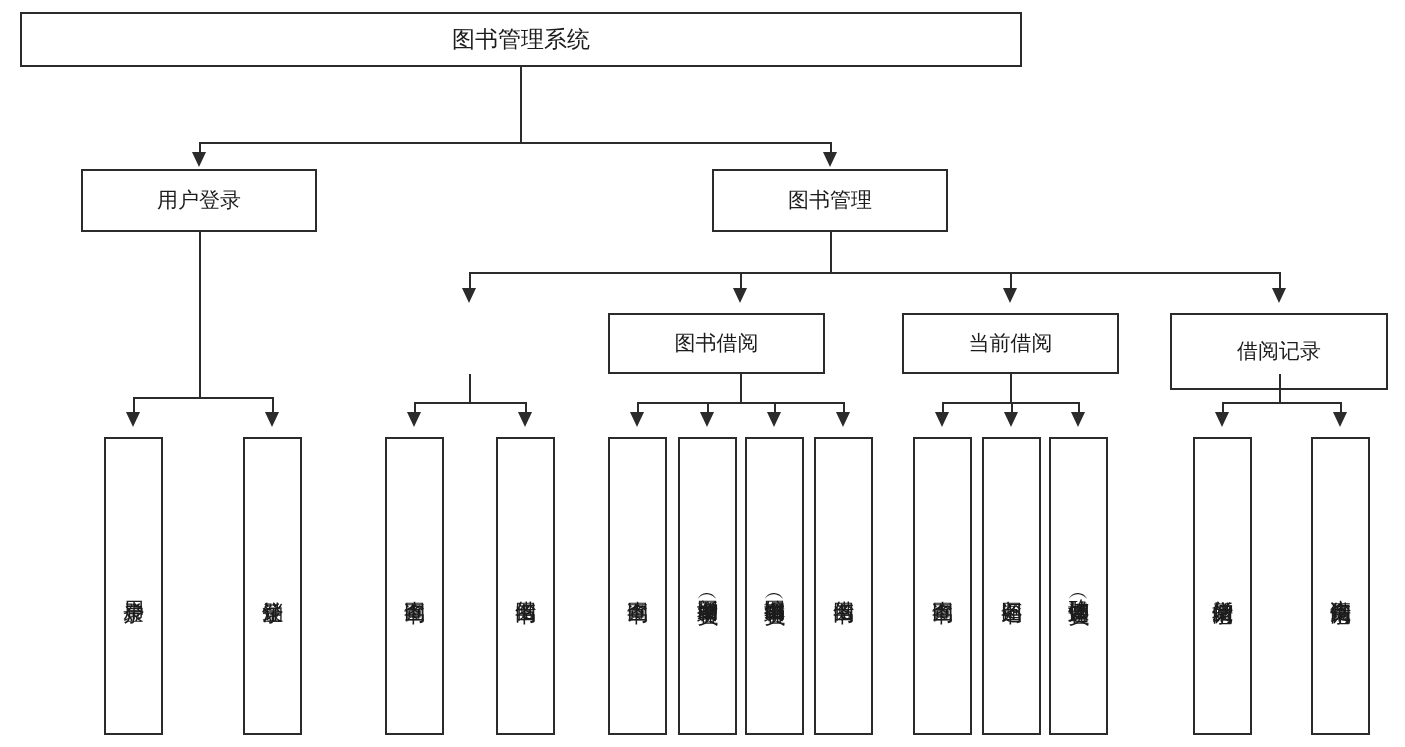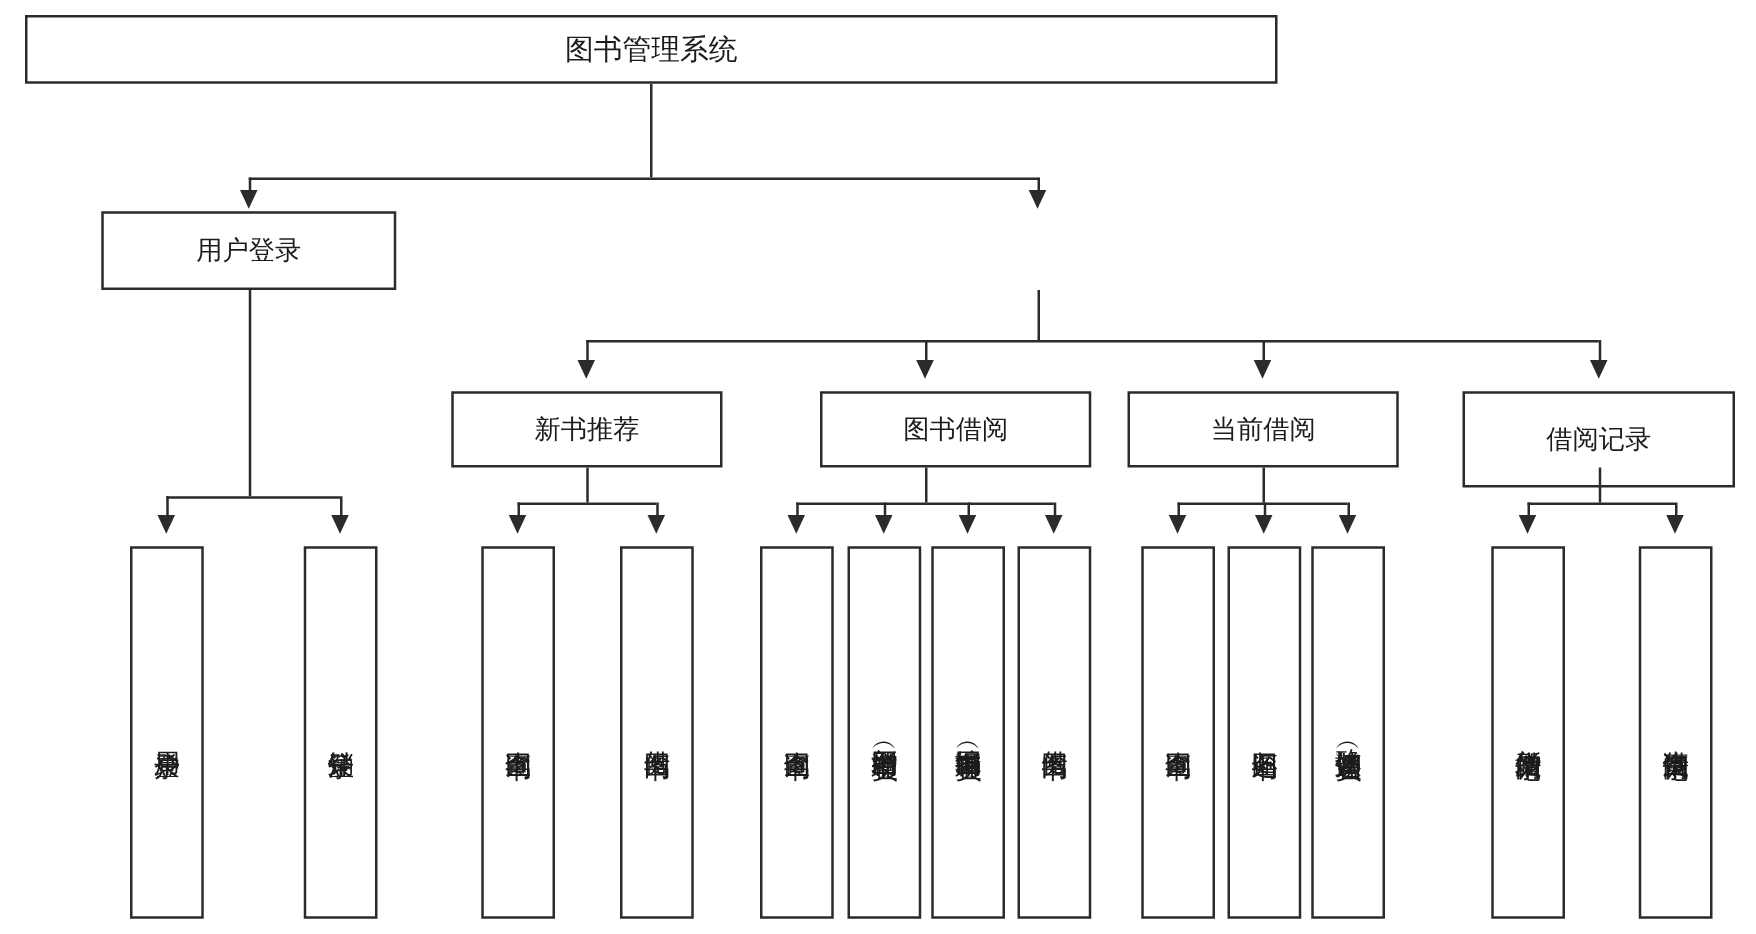--- a/index.html
+++ b/index.html
@@ -21,21 +21,20 @@
   
   .node {
     position: absolute;
     box-sizing: border-box;
     border: 2px solid #2b2b2b;
     background: #ffffff;
     display: flex;
     align-items: center;
     justify-content: center;
     color: #1c1c1c;
-    font-family: Liberation Serif, serif;
   }
   .node-label {
     display: block;
     text-align: center;
     line-height: 1.18;
     white-space: nowrap;
   }
 
   .lvl0 .node-label { font-size: 23px; }
   .lvl1 .node-label { font-size: 21px; }
@@ -100,43 +99,43 @@
   <div class="hline" style="left:199px; top:142px; width:632px;"></div>
   <div class="vline" style="left:199px; top:142px; height:20px;"></div>
   <div class="arrow" style="left:192px; top:152px;"></div>
   <div class="vline" style="left:830px; top:142px; height:20px;"></div>
   <div class="arrow" style="left:823px; top:152px;"></div>
 
   <div class="node lvl1" style="left:81px; top:169px; width:236px; height:63px;">
     <span class="node-label">用户登录</span>
   </div>
 
+  <div class="node lvl1" style="left:712px; top:169px; width:236px; height:63px;">
+    <span class="node-label">图书管理</span>
+  </div>
 
   <div class="vline" style="left:199px; top:232px; height:165px;"></div>
   <div class="hline" style="left:133px; top:397px; width:139px;"></div>
   <div class="vline" style="left:133px; top:397px; height:25px;"></div>
   <div class="arrow" style="left:126px; top:412px;"></div>
   <div class="vline" style="left:272px; top:397px; height:25px;"></div>
   <div class="arrow" style="left:265px; top:412px;"></div>
 
   <div class="vline" style="left:830px; top:232px; height:40px;"></div>
   <div class="hline" style="left:469px; top:272px; width:810px;"></div>
   <div class="vline" style="left:469px; top:272px; height:26px;"></div>
   <div class="arrow" style="left:462px; top:288px;"></div>
   <div class="vline" style="left:740px; top:272px; height:26px;"></div>
   <div class="arrow" style="left:733px; top:288px;"></div>
   <div class="vline" style="left:1010px; top:272px; height:26px;"></div>
   <div class="arrow" style="left:1003px; top:288px;"></div>
   <div class="vline" style="left:1279px; top:272px; height:26px;"></div>
   <div class="arrow" style="left:1272px; top:288px;"></div>
 
-  <div class="node lvl2" style="left:361px; top:313px; width:217px; height:61px;">
-    <span class="node-label">新书推荐</span>
-  </div>
-  <div class="node lvl2" style="left:656px; top:313px; width:217px; height:61px;">
+  <div class="node lvl2" style="left:608px; top:313px; width:217px; height:61px;">
     <span class="node-label">图书借阅</span>
   </div>
   <div class="node lvl2" style="left:902px; top:313px; width:217px; height:61px;">
     <span class="node-label">当前借阅</span>
   </div>
   <div class="node lvl2" style="left:1170px; top:313px; width:218px; height:77px;">
     <span class="node-label">借阅记录</span>
   </div>
 
   <div class="vline" style="left:469px; top:374px; height:28px;"></div>

